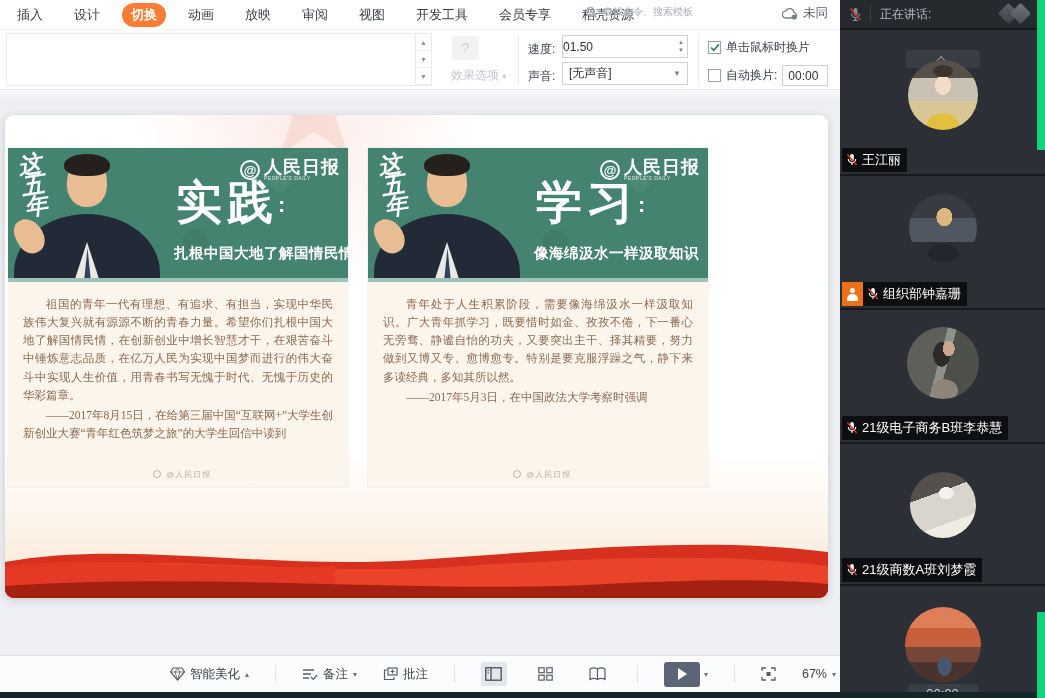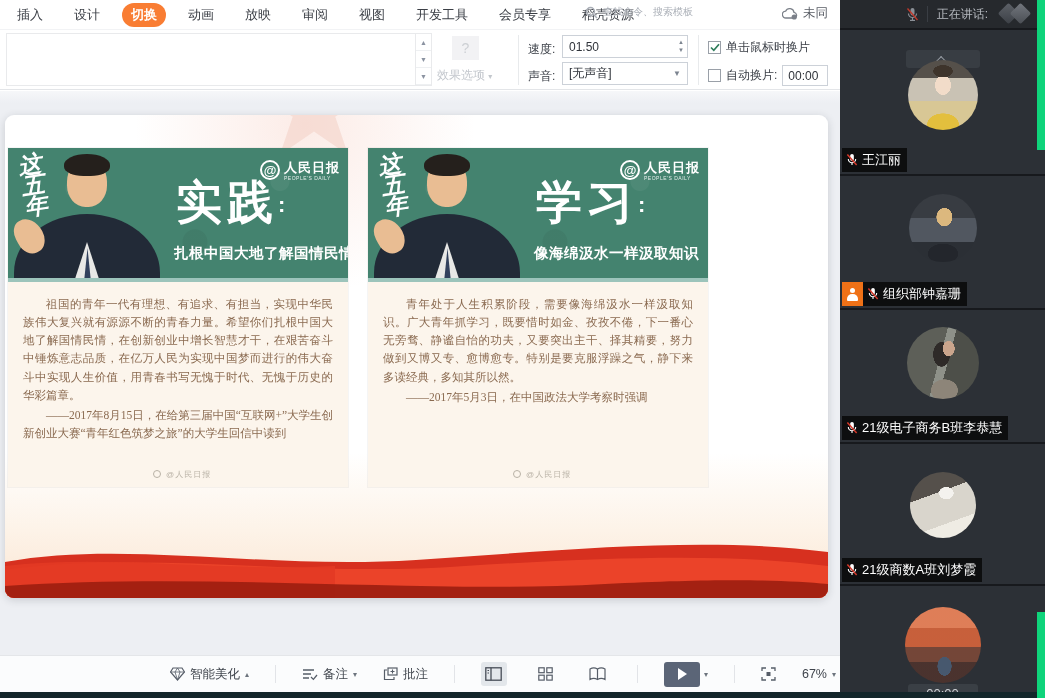--- a/index.html
+++ b/index.html
@@ -23,25 +23,25 @@
   .ribbon { position:absolute; left:0; top:29px; width:840px; height:61px; background:#fff;
     border-bottom:1px solid #e3e5e8; border-top:1px solid #f2f3f5; }
   .gallery { position:absolute; left:6px; top:3px; width:410px; height:53px;
     border:1px solid #e9eaec; background:#fff; }
   .galcol { position:absolute; left:416px; top:3px; width:16px; height:53px;
     border:1px solid #e9eaec; border-left:none; display:flex; flex-direction:column; }
   .galcol span { flex:1; display:flex; align-items:center; justify-content:center;
     font-size:7px; color:#8b93a1; border-bottom:1px solid #eef0f2; }
   .qbox { position:absolute; left:452px; top:6px; width:27px; height:24px; background:#f2f2f4;
     color:#cdd0d4; font-size:14px; display:flex; align-items:center; justify-content:center; }
-  .effopts { position:absolute; left:437px; top:37px; font-size:12px; color:#c3c7cd; white-space:nowrap; }
+  .effopts { position:absolute; left:451px; top:37px; font-size:12px; color:#c3c7cd; white-space:nowrap; }
   .vdiv { position:absolute; top:5px; width:1px; height:50px; background:#e8eaec; }
   .rlabel { position:absolute; font-size:12px; color:#3c4048; }
   .spin { position:absolute; left:562px; top:5px; width:126px; height:23px; border:1px solid #ccd1d8;
-    font-size:12px; color:#2f333a; display:flex; align-items:center; padding-left:6px; }
+    font-size:12px; color:#2f333a; display:flex; align-items:center; }
   .spin .arrows { position:absolute; right:3px; top:2px; display:flex; flex-direction:column;
     font-size:6px; color:#7c8490; line-height:8px; }
   .ddown { position:absolute; left:562px; top:32px; width:126px; height:23px; border:1px solid #ccd1d8;
     font-size:12px; color:#2f333a; display:flex; align-items:center; padding-left:6px; }
   .ddown .caret { position:absolute; right:6px; font-size:8px; color:#7c8490; }
   .chkrow { position:absolute; left:708px; display:flex; align-items:center; gap:5px;
     font-size:12px; color:#3c4048; white-space:nowrap; }
   .cb { width:13px; height:13px; border:1px solid #9aa0a8; background:#fff; display:flex;
     align-items:center; justify-content:center; }
   .cb svg { display:block; }
@@ -76,21 +76,21 @@
     font-family:"Liberation Serif", serif; font-style:italic; font-weight:bold;
     font-size:23px; line-height:21px; width:30px; text-align:center; word-break:break-all; }
   .ptitle { position:absolute; left:168px; top:24px; color:#fff; font-weight:bold;
     font-size:46px; letter-spacing:5px; font-family:"Liberation Sans", sans-serif; }
   .ptitle .colon { font-size:22px; letter-spacing:0; vertical-align:6px; }
   .psub { position:absolute; left:166px; top:96px; color:#fff; font-weight:bold; font-size:14.5px;
     white-space:nowrap; letter-spacing:.5px; }
   .plogo { position:absolute; right:8px; top:12px; display:flex; align-items:flex-start; gap:4px; color:#fff; }
   .plogo .at { width:20px; height:20px; border:2px solid #fff; border-radius:50%;
     font-size:13px; font-weight:bold; display:flex; align-items:center; justify-content:center; }
-  .plogo .bname { font-size:13px; font-weight:bold; letter-spacing:1px; line-height:15px; }
+  .plogo .bname { font-size:18px; font-weight:bold; letter-spacing:1px; line-height:15px; }
   .plogo .bsub { font-size:5px; letter-spacing:.5px; opacity:.85; }
   
   .portrait { position:absolute; left:0; top:0; width:165px; height:134px; }
   .pt-body { position:absolute; left:6px; bottom:0; width:146px; height:68px; background:#222a37;
     border-radius:55% 55% 0 0/95% 95% 0 0; }
   .pt-shirt { position:absolute; left:66px; bottom:0; width:26px; height:40px; background:#e8e8e6;
     clip-path:polygon(50% 0,100% 100%,0 100%); }
   .pt-tie { position:absolute; left:76px; bottom:0; width:7px; height:34px; background:#31405c;
     clip-path:polygon(50% 0,100% 100%,0 100%); }
   .pt-head { position:absolute; left:59px; top:12px; width:40px; height:47px; background:#e9bd93; border-radius:46%; }
@@ -120,21 +120,21 @@
   .playbtn { width:36px; height:25px; background:#5b6577; border-radius:3px; display:flex;
     align-items:center; justify-content:center; }
   .playbtn .tri { width:0; height:0; border-left:9px solid #fff; border-top:6px solid transparent;
     border-bottom:6px solid transparent; margin-left:2px; }
 
   .bottomstrip { position:absolute; left:0; top:692px; width:1045px; height:6px; background:#13262a; z-index:40; }
 
   
   #panel { position:absolute; left:840px; top:0; width:205px; height:698px; background:#17191d; }
   .pheader { position:absolute; left:0; top:0; width:205px; height:28px; background:#26292d;
-    display:flex; align-items:center;justify-content:center; }
+    display:flex; align-items:center; }
   .pheader .hdiv { width:1px; height:16px; background:#3a3e44; margin:0 9px 0 8px; }
   .pheader .speak { font-size:12px; color:#b9bdc3; }
   .brandmark { position:absolute; right:4px; top:3px; width:42px; height:22px; }
   .brandmark i { position:absolute; width:15px; height:15px; transform:rotate(45deg); border-radius:2px; }
   .brandmark i.b1 { left:2px; top:3px; background:linear-gradient(135deg,#5d6168,#3c4046); }
   .brandmark i.b2 { left:14px; top:3px; background:linear-gradient(135deg,#73777e,#4a4e54); }
 
   .tile { position:absolute; left:0; width:205px; background:#2c3036; overflow:hidden; }
   .avatar { position:absolute; left:50%; transform:translateX(-50%); border-radius:50%; overflow:hidden; }
   .t1pop { position:absolute; left:50%; transform:translateX(-50%); top:20px; width:74px; height:18px;

